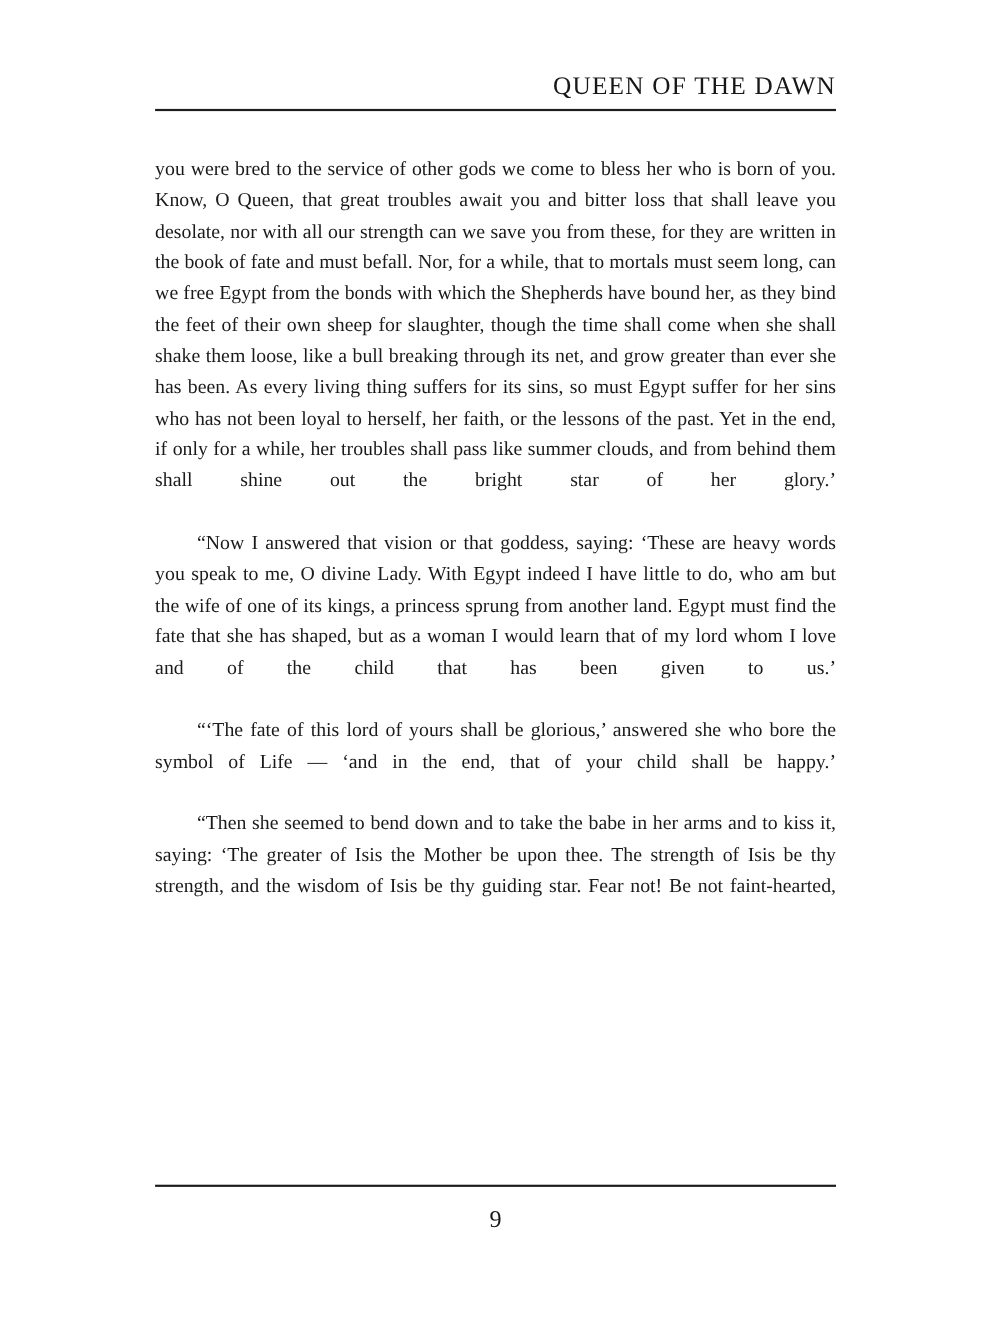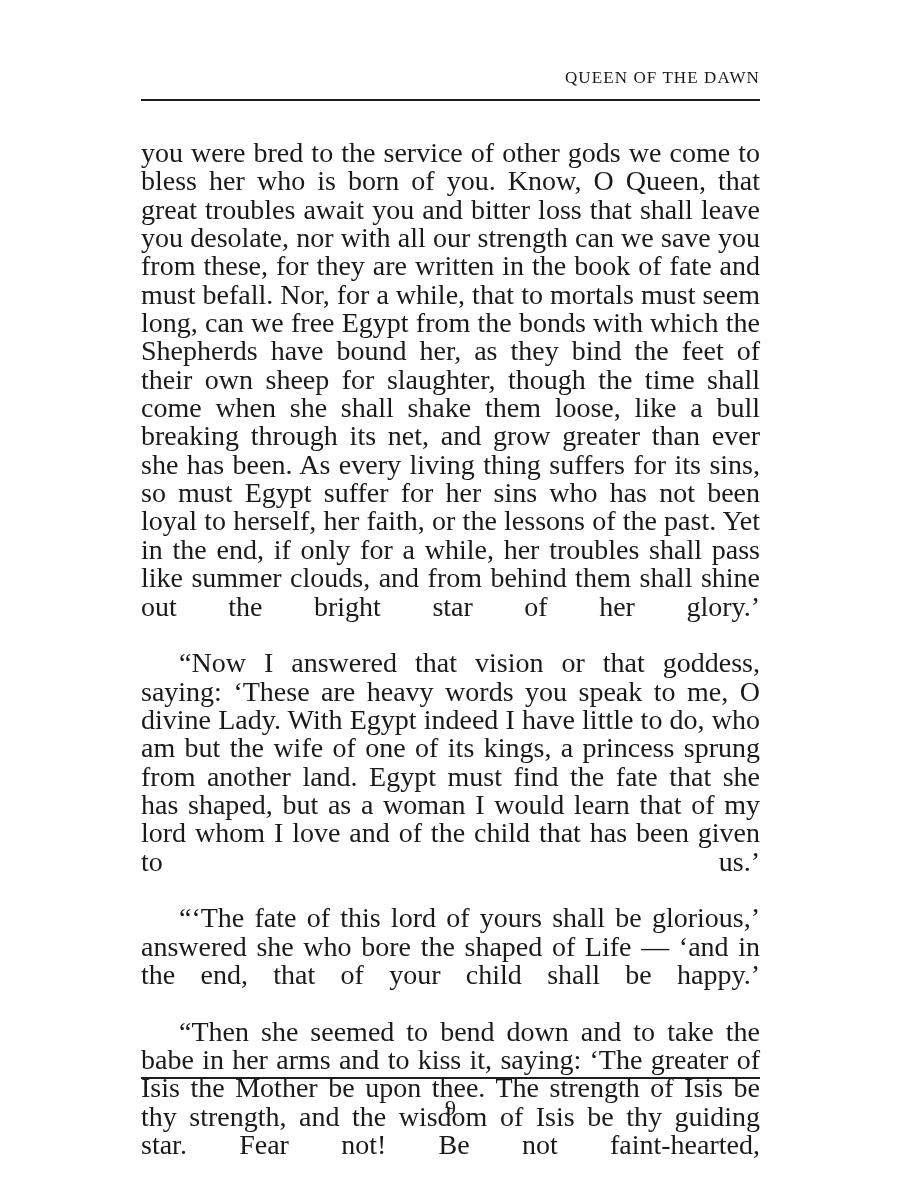--- a/index.html
+++ b/index.html
@@ -20,21 +20,21 @@
   }
 
   
   .running-head {
     position: absolute;
     left: 141px;
     top: 64px;
     width: 619px;
     text-align: right;
     font-family: "Liberation Serif", "DejaVu Serif", serif;
-    font-size: 17px;
+    font-size: 23px;
     line-height: 28px;
     letter-spacing: 1.1px;
     color: #17171a;
     white-space: nowrap;
   }
 
   .rule-top {
     position: absolute;
     left: 141px;
     top: 99px;
@@ -48,21 +48,21 @@
     position: absolute;
     left: 141px;
     top: 139px;
     width: 619px;
   }
 
   .body-block p {
     margin: 0;
     text-align: justify;
     text-justify: inter-word;
-    font-size: 28px;
+    font-size: 18px;
     line-height: 28.35px;
     color: #1a1a1a;
     hyphens: manual;
     -webkit-hyphens: manual;
   }
 
   .body-block p.first {
     text-indent: 0;
   }
 
@@ -103,21 +103,21 @@
 
 <div class="page">
 
   <div class="running-head">QUEEN OF THE DAWN</div>
 
   <div class="rule-top"></div>
 
   <div class="body-block">
     <p class="first">you were bred to the service of other gods we come to bless her who is born of you. Know, O Queen, that great troubles await you and bitter loss that shall leave you desolate, nor with all our strength can we save you from these, for they are written in the book of fate and must befall. Nor, for a while, that to mortals must seem long, can we free Egypt from the bonds with which the Shepherds have bound her, as they bind the feet of their own sheep for slaughter, though the time shall come when she shall shake them loose, like a bull breaking through its net, and grow greater than ever she has been. As every living thing suffers for its sins, so must Egypt suffer for her sins who has not been loyal to herself, her faith, or the lessons of the past. Yet in the end, if only for a while, her troubles shall pass like summer clouds, and from behind them shall shine out the bright star of her glory.’</p>
     <p class="indent">“Now I answered that vision or that goddess, saying: ‘These are heavy words you speak to me, O divine Lady. With Egypt indeed I have little to do, who am but the wife of one of its kings, a princess sprung from another land. Egypt must find the fate that she has shaped, but as a woman I would learn that of my lord whom I love and of the child that has been given to us.’</p>
-    <p class="indent">“‘The fate of this lord of yours shall be glorious,’ answered she who bore the shaped of Life — ‘and in the end, that of your child shall be happy.’</p>
+    <p class="indent">“‘The fate of this lord of yours shall be glorious,’ answered she who bore the symbol of Life — ‘and in the end, that of your child shall be happy.’</p>
     <p class="indent">“Then she seemed to bend down and to take the babe in her arms and to kiss it, saying: ‘The greater of Isis the Mother be upon thee. The strength of Isis be thy strength, and the wisdom of Isis be thy guiding star. Fear not! Be not faint-hearted,</p>
   </div>
 
   <div class="rule-bottom"></div>
 
   <div class="folio">9</div>
 
 </div>
 
 </body></html>

